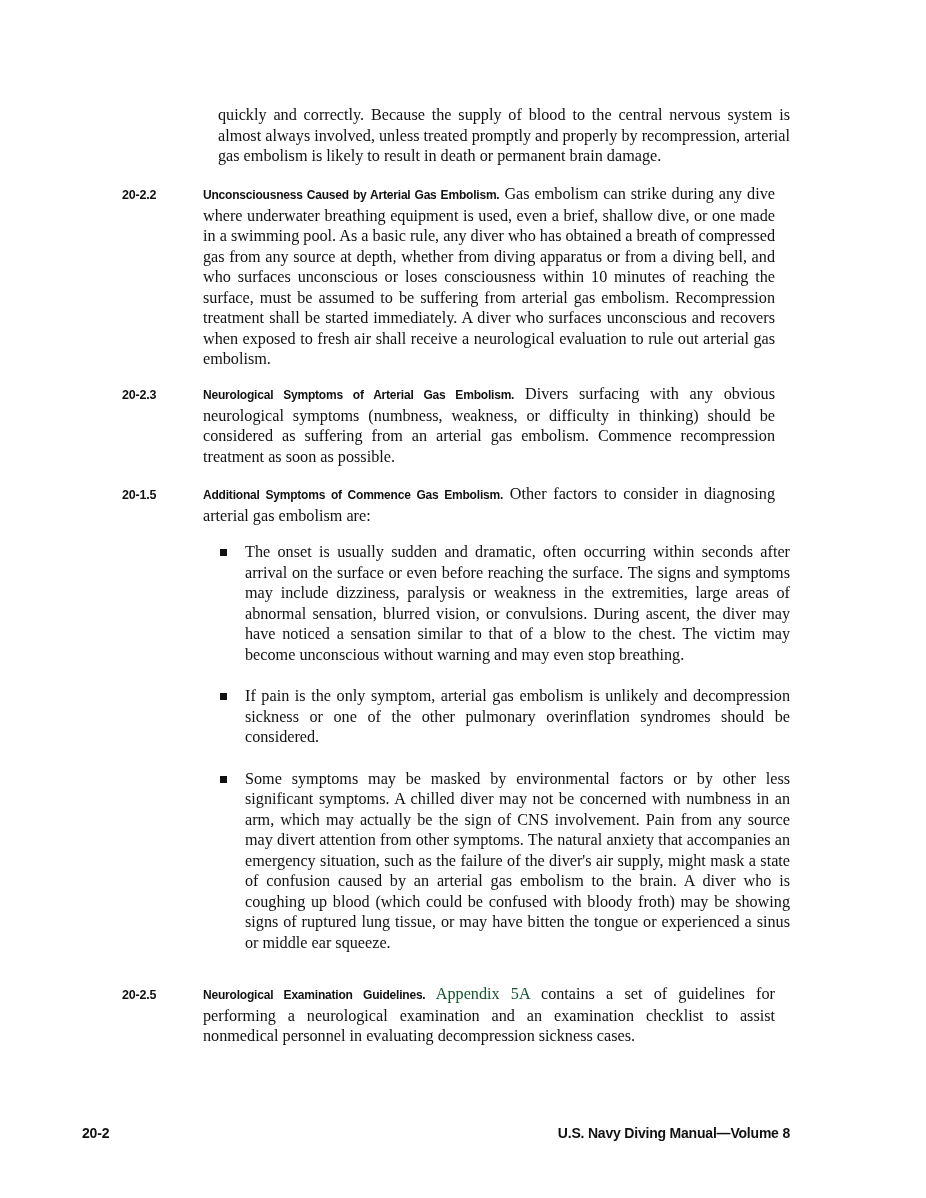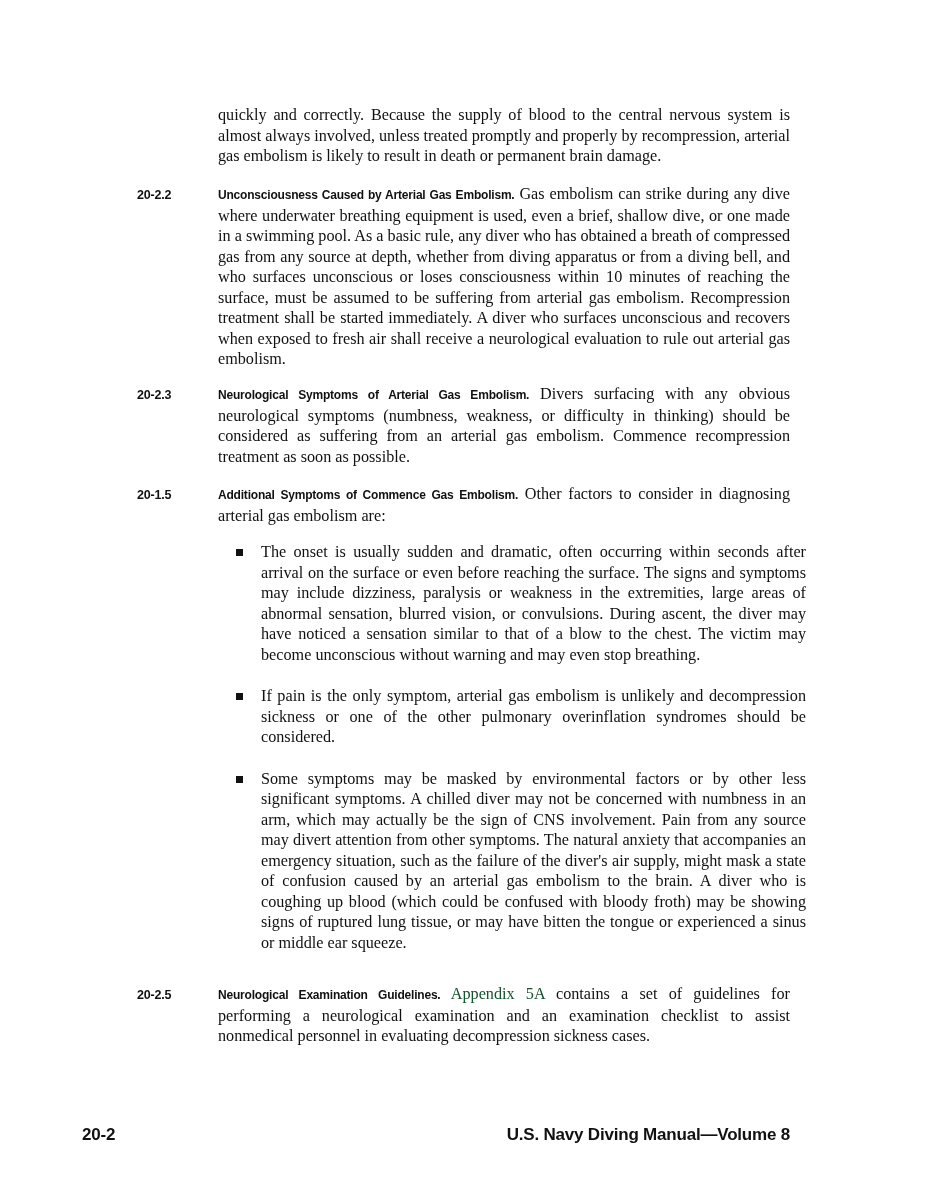--- a/index.html
+++ b/index.html
@@ -5,41 +5,41 @@
   html, body { margin: 0; padding: 0; background: #ffffff; }
   body { width: 926px; height: 1198px; position: relative; overflow: hidden; color: #111; }
   .page { position: absolute; left: 0; top: 0; width: 926px; height: 1104px; }
   .body-text {
     font-family: "Liberation Serif", "DejaVu Serif", serif;
     font-size: 16.2px;
     line-height: 20.5px;
     text-align: justify;
   }
   .intro { position: absolute; left: 218px; top: 105px; width: 572px; }
-  .section { position: absolute; left: 137px; width: 653px; }
+  .section { position: absolute; left: 122px; width: 653px; }
   .sec-num {
     position: absolute; left: 0; top: 1px;
     font-family: "Liberation Sans", "DejaVu Sans", sans-serif;
     font-weight: bold; font-size: 12.5px; letter-spacing: -0.2px;
   }
   .sec-body { margin-left: 81px; width: 572px; }
   .sec-title {
     font-family: "Liberation Sans", "DejaVu Sans", sans-serif;
     font-weight: bold; font-size: 12px; letter-spacing: -0.2px;
   }
   .link { color: #14532d; text-decoration: none; }
-  .bullets { position: absolute; left: 234px; width: 572px; font-family: Liberation Serif, serif; }
+  .bullets { position: absolute; left: 218px; width: 572px; font-family: Liberation Serif, serif; }
   .bullet { position: relative; padding-left: 27px; margin-bottom: 21px; }
   .bullet-mark {
     position: absolute; left: 2px; top: 7px; width: 7px; height: 7px; background: #111;
   }
   .footer {
     position: absolute; top: 1125px;
     font-family: "Liberation Sans", "DejaVu Sans", sans-serif;
-    font-weight: bold; font-size: 17px; letter-spacing: -0.2px;
+    font-weight: bold; font-size: 14px; letter-spacing: -0.2px;
   }
   .footer-left { left: 82px; }
   .footer-right { right: 136px; }
 </style>
 </head>
 <body>
 
 <div class="page">
 
   <p class="body-text intro" style="margin:0">quickly and correctly. Because the supply of blood to the central nervous system is almost always involved, unless treated promptly and properly by recompression, arterial gas embolism is likely to result in death or permanent brain damage.</p>

